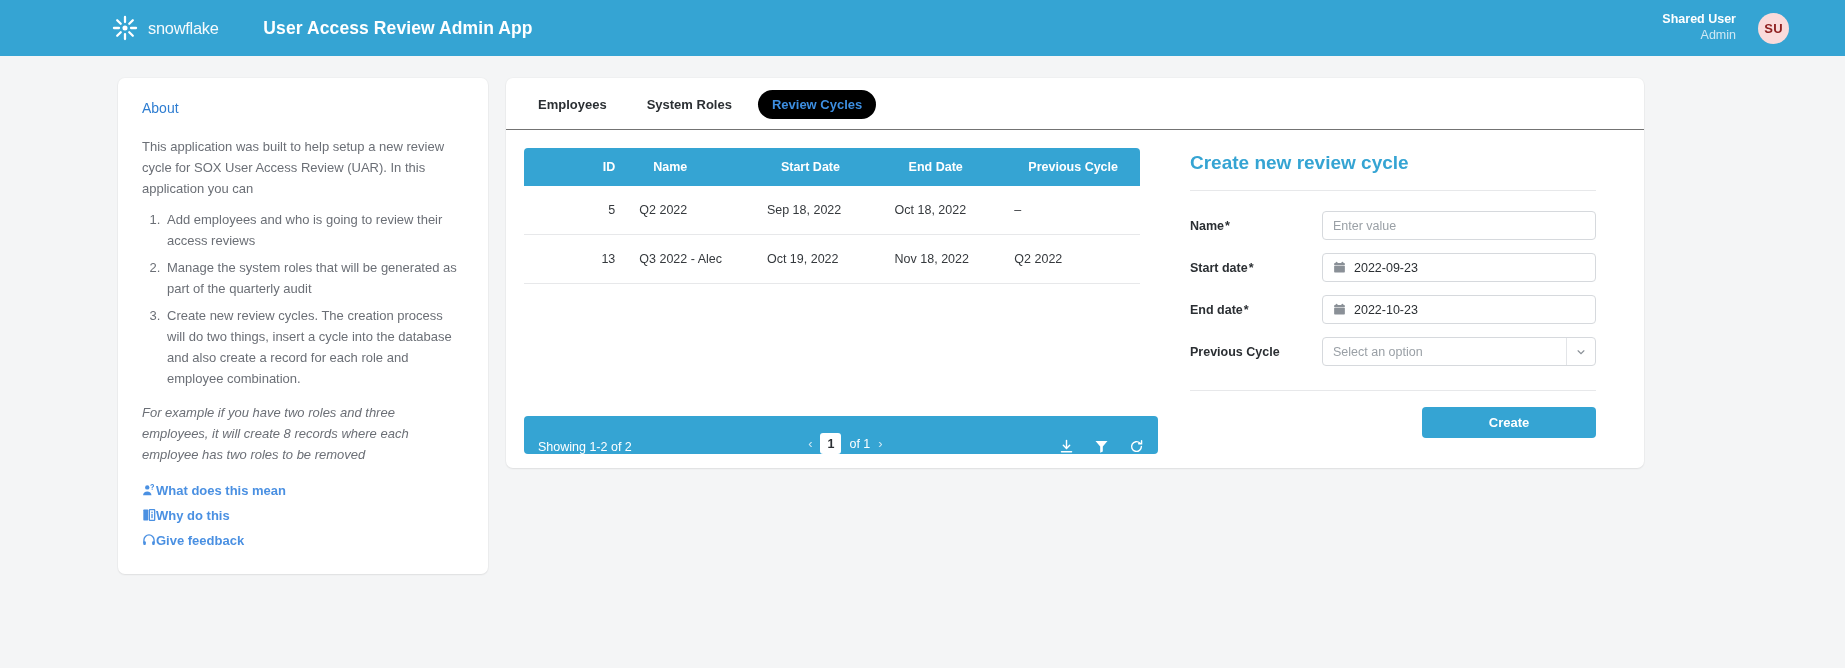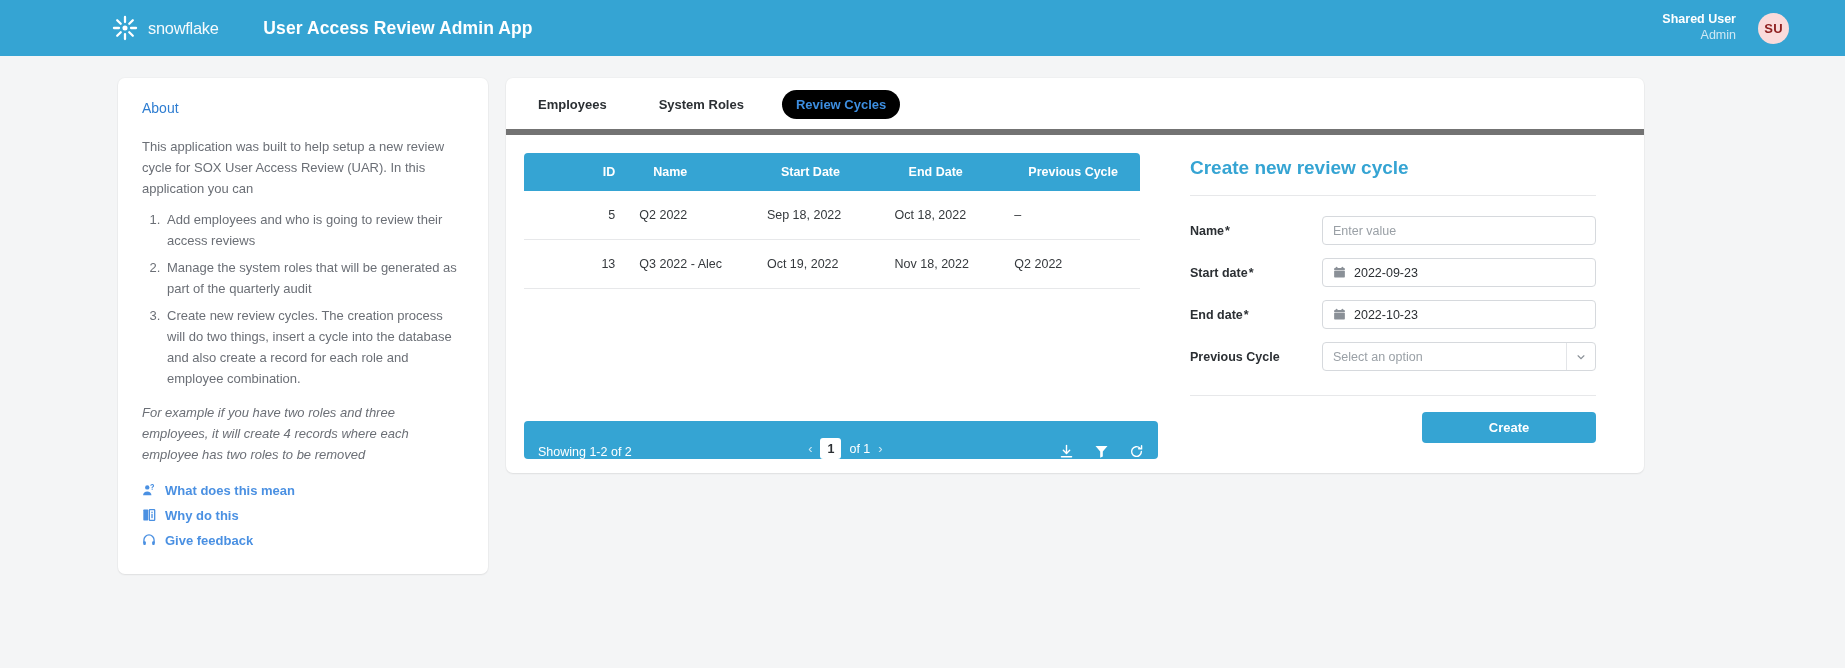--- a/index.html
+++ b/index.html
@@ -89,37 +89,37 @@
   .about-list li { margin-bottom: 6px; padding-left: 3px; }
   .about-note {
     color: #6b6f76;
     font-size: 13px;
     font-style: italic;
     line-height: 1.62;
     margin: 10px 0 18px 0;
   }
   .about-links { display: flex; flex-direction: column; gap: 10px; }
   .about-link {
-    display: flex; align-items: center; gap: 9px;
+    display: flex; align-items: center; 
     color: #4a90e2; font-size: 13px; font-weight: bold;
     text-decoration: none; cursor: pointer;
   }
   .about-link svg { flex: 0 0 auto; display: block; }
 
   
   .main-card {
     width: 1138px;
     padding: 0 0 14px 0;
     min-height: 378px;
   }
   .tabs {
     display: flex;
-    gap: 24px;
+    gap: 12px;
     padding: 12px 18px 10px 18px;
-    border-bottom: 6px solid #737373;
+    border-bottom: 1px solid #737373;
   }
   .tab {
     font-size: 13px;
     font-weight: bold;
     color: #2b2f33;
     padding: 7px 14px;
     border-radius: 16px;
     cursor: pointer;
     white-space: nowrap;
   }
@@ -283,21 +283,21 @@
 <div class="page">
 
   <div class="card about-card">
     <div class="about-title">About</div>
     <p class="about-p">This application was built to help setup a new review cycle for SOX User Access Review (UAR). In this application you can</p>
     <ol class="about-list">
       <li>Add employees and who is going to review their access reviews</li>
       <li>Manage the system roles that will be generated as part of the quarterly audit</li>
       <li>Create new review cycles. The creation process will do two things, insert a cycle into the database and also create a record for each role and employee combination.</li>
     </ol>
-    <p class="about-note">For example if you have two roles and three employees, it will create 4 records where each employee has two roles to be removed</p>
+    <p class="about-note">For example if you have two roles and three employees, it will create 8 records where each employee has two roles to be removed</p>
 
     <div class="about-links">
       <a class="about-link">
         <span>
           <svg width="14" height="14" viewBox="0 0 16 16" fill="#4a90e2" aria-hidden="true">
             <circle cx="6" cy="5" r="2.5"></circle>
             <path d="M1.2 14c0-2.6 2.2-4.2 4.8-4.2s4.8 1.6 4.8 4.2z"></path>
             <path d="M11.6 1.2c1.3 0 2.2.8 2.2 1.9 0 .9-.5 1.3-1.1 1.7-.4.3-.6.5-.6.9h-1.2c0-.9.4-1.3 1-1.7.4-.3.6-.5.6-.9 0-.5-.4-.8-.9-.8s-.9.3-.9.9h-1.2c0-1.2.9-2 2.1-2z"></path>
             <rect x="11" y="6.4" width="1.3" height="1.3"></rect>
           </svg>

